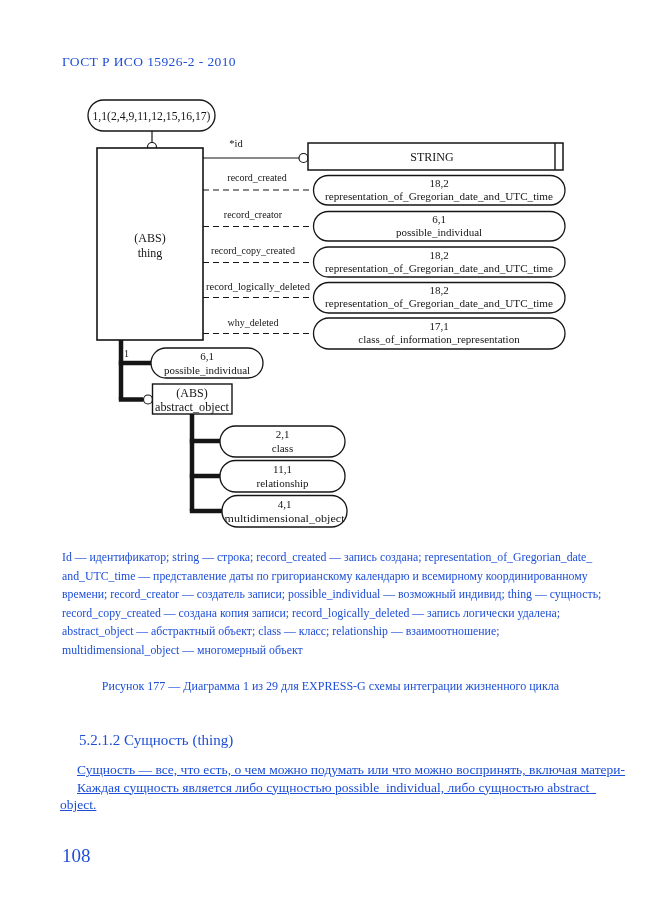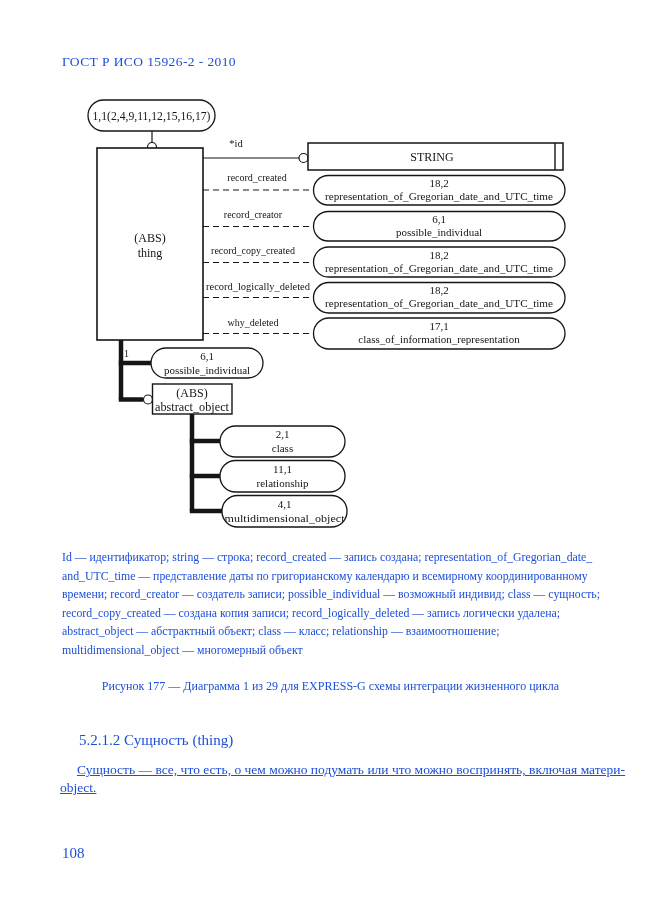--- a/index.html
+++ b/index.html
@@ -11,21 +11,21 @@
   .header { left:62px; top:54px; font-size:13.5px; letter-spacing:0.4px; }
   .diagram-svg { left:0; top:0; }
   .diagram-svg text { font-family:"Liberation Serif", serif; fill:#151515; }
   .legend { left:62px; top:548px; width:540px; font-size:11.8px; line-height:18.6px; }
   .legend div { white-space:nowrap; }
   .caption { left:0; top:679px; width:661px; text-align:center; font-size:12px; }
   .heading { left:79px; top:732px; font-size:15px; }
   .bodytext { left:60px; top:761px; width:548px; font-size:13.5px; line-height:17.6px; }
   .bodytext div { white-space:nowrap;text-decoration:underline; }
   .indent { text-indent:17px; }
-  .pagenum { left:62px; top:845px; font-size:15px; }
+  .pagenum { left:62px; top:845px; font-size:19px; }
 </style>
 </head>
 <body>
 
 <div class="page">
 
   <div class="abs header">ГОСТ Р ИСО 15926-2 - 2010</div>
 
   <svg class="abs diagram-svg" width="661" height="545" viewBox="0 0 661 545">
 
@@ -140,30 +140,31 @@
     <g>
       <rect x="222" y="495.5" width="125" height="31.5" rx="15.5" fill="#fff" stroke="#151515" stroke-width="1.3"></rect>
       <text x="284.5" y="507.5" text-anchor="middle" font-size="11">4,1</text>
       <text x="284.5" y="521.5" text-anchor="middle" font-size="11" textLength="120" lengthAdjust="spacingAndGlyphs">multidimensional_object</text>
     </g>
   </svg>
 
   <div class="abs legend">
     <div>Id — идентификатор; string — строка; record_created — запись создана; representation_of_Gregorian_date_</div>
     <div>and_UTC_time — представление даты по григорианскому календарю и всемирному координированному</div>
-    <div>времени; record_creator — создатель записи; possible_individual — возможный индивид; class — сущность;</div>
+    <div>времени; record_creator — создатель записи; possible_individual — возможный индивид; thing — сущность;</div>
     <div>record_copy_created — создана копия записи; record_logically_deleted — запись логически удалена;</div>
     <div>abstract_object — абстрактный объект; class — класс; relationship — взаимоотношение;</div>
     <div>multidimensional_object — многомерный объект</div>
   </div>
 
   <div class="abs caption">Рисунок 177 — Диаграмма 1 из 29 для EXPRESS-G схемы интеграции жизненного цикла</div>
 
   <div class="abs heading">5.2.1.2 Сущность (thing)</div>
 
   <div class="abs bodytext">
     <div class="indent">Сущность — все, что есть, о чем можно подумать или что можно воспринять, включая матери-</div>
+    <div class="indent">Каждая сущность является либо сущностью possible_individual, либо сущностью abstract_</div>
     <div>object.</div>
   </div>
 
   <div class="abs pagenum">108</div>
 
 </div>
 
 </body></html>

